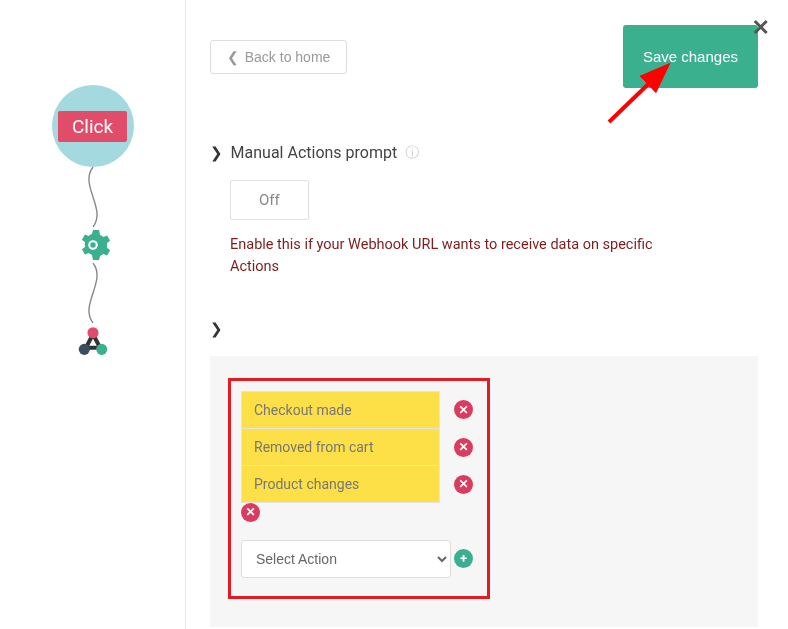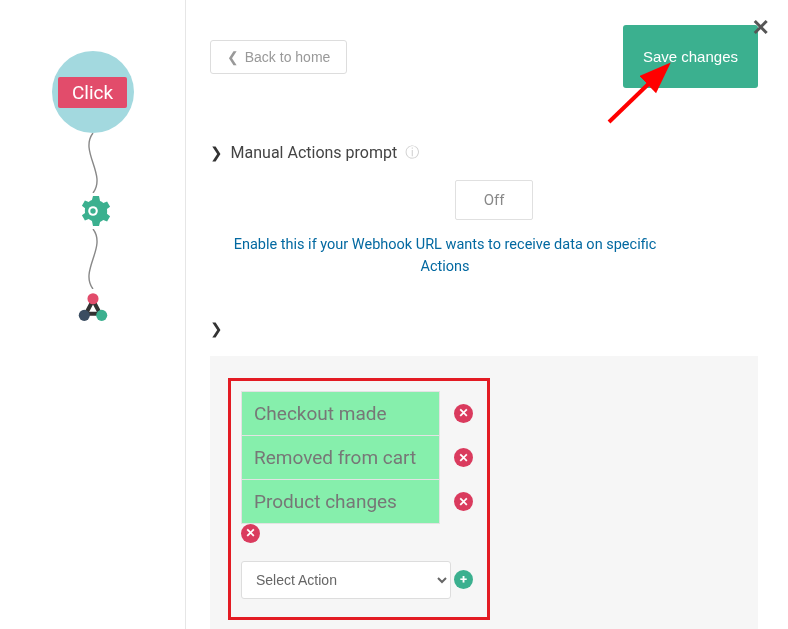--- a/index.html
+++ b/index.html
@@ -13,21 +13,21 @@
     }
     .layout {
       display: flex;
       height: 100%;
     }
     .sidebar {
       width: 185px;
       display: flex;
       flex-direction: column;
       align-items: center;
-      padding-top: 51px;
+      padding-top: 85px;
       position: relative;
     }
     .divider {
       position: absolute;
       left: 185px;
       top: 0;
       bottom: 0;
       width: 1px;
       background: #e6e6e6;
     }
@@ -131,35 +131,34 @@
     .chevron {
       font-size: 15px;
       color: #333;
     }
     .info-ico {
       color: #ccc;
       font-size: 14px;
     }
     .indent {
       padding-left: 20px;
-      text-align: center;
     }
     .off-toggle {
       border: 1px solid #e0e0e0;
       background: #fff;
       color: #888;
       padding: 10px 28px;
       font-size: 15px;
       border-radius: 2px;
       cursor: pointer;
       display: inline-block;
       margin-bottom: 14px;
     }
     .helper-text {
-      color: #0369a1;
+      color: #7f1d1d;
       font-size: 14.5px;
       line-height: 1.5;
       max-width: 430px;
     }
     .section2 {
       margin-top: 42px;
     }
     .actions-panel {
       background: #f6f6f6;
       padding: 22px 18px 28px 18px;
@@ -170,25 +169,25 @@
       padding: 10px 14px 18px 10px;
       width: 262px;
     }
     .action-item {
       display: flex;
       align-items: center;
       gap: 14px;
       margin-bottom: 0;
     }
     .action-label {
-      background: #86efac;
+      background: #fde047;
       border: 1px solid #e3e3e3;
       border-top: none;
       padding: 10px 12px;
-      font-size: 19px;
+      font-size: 14px;
       color: #777;
       flex: 1;
     }
     .action-item:first-child .action-label {
       border-top: 1px solid #e3e3e3;
     }
     .remove-btn {
       width: 19px;
       height: 19px;
       border-radius: 50%;

